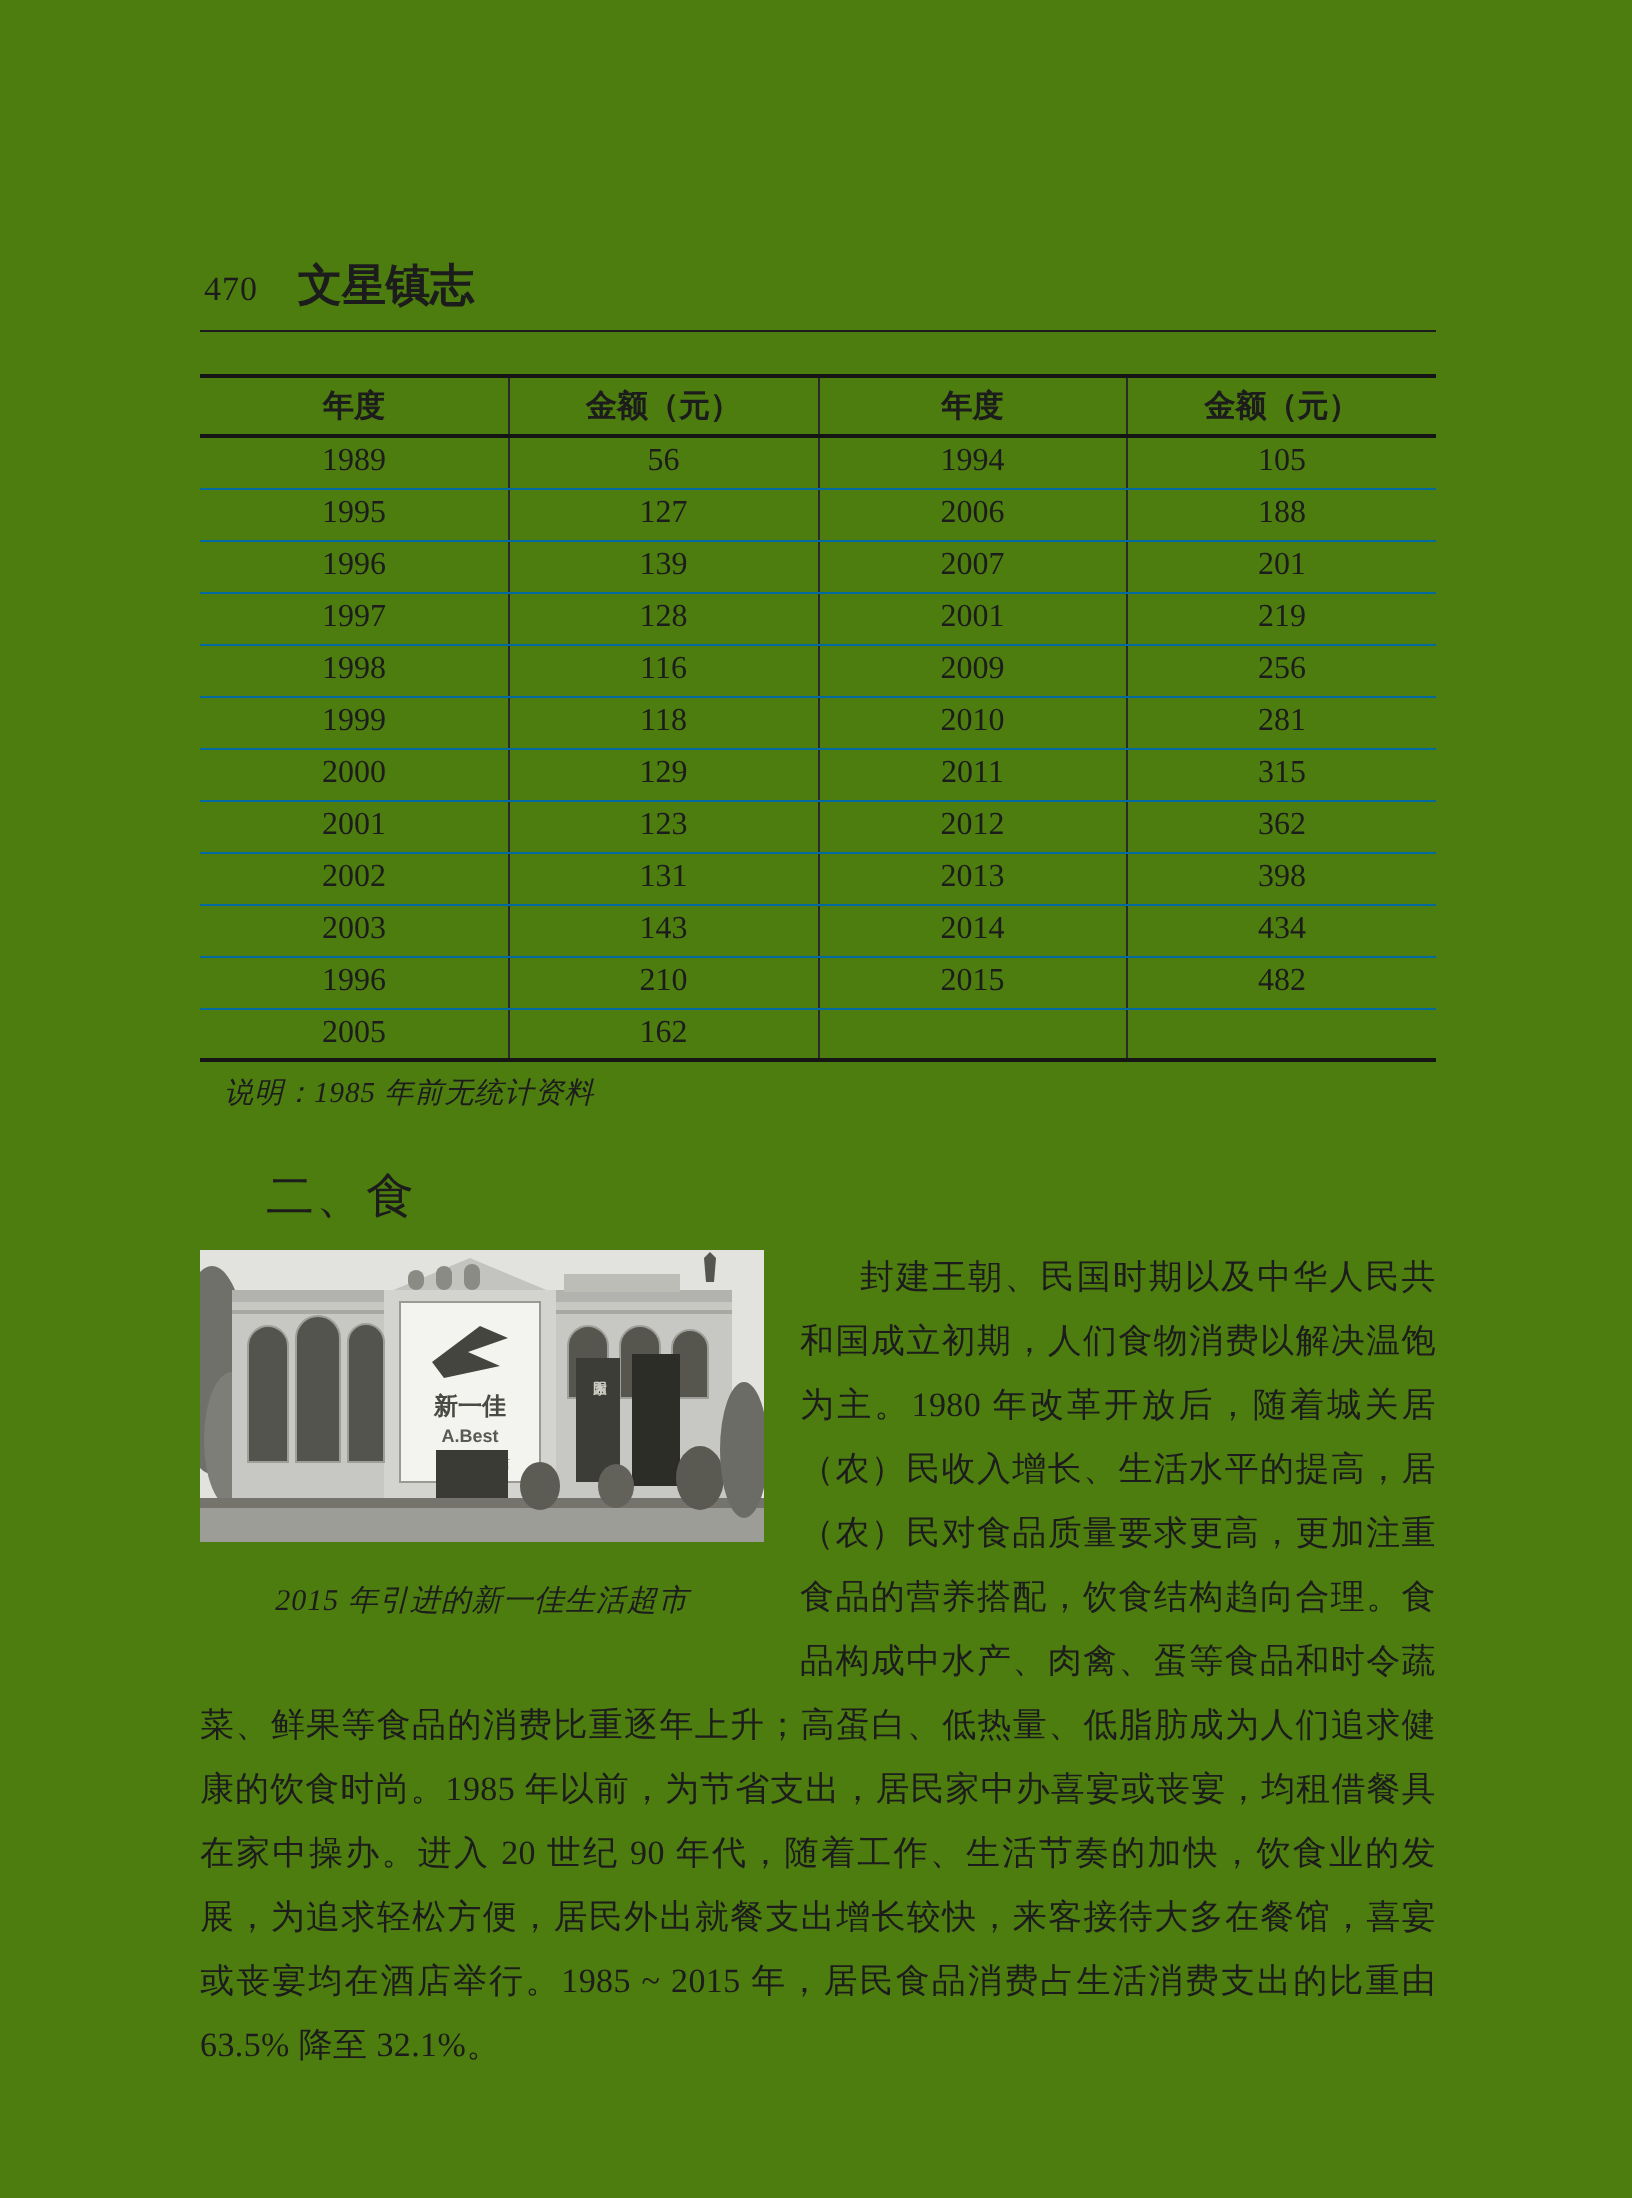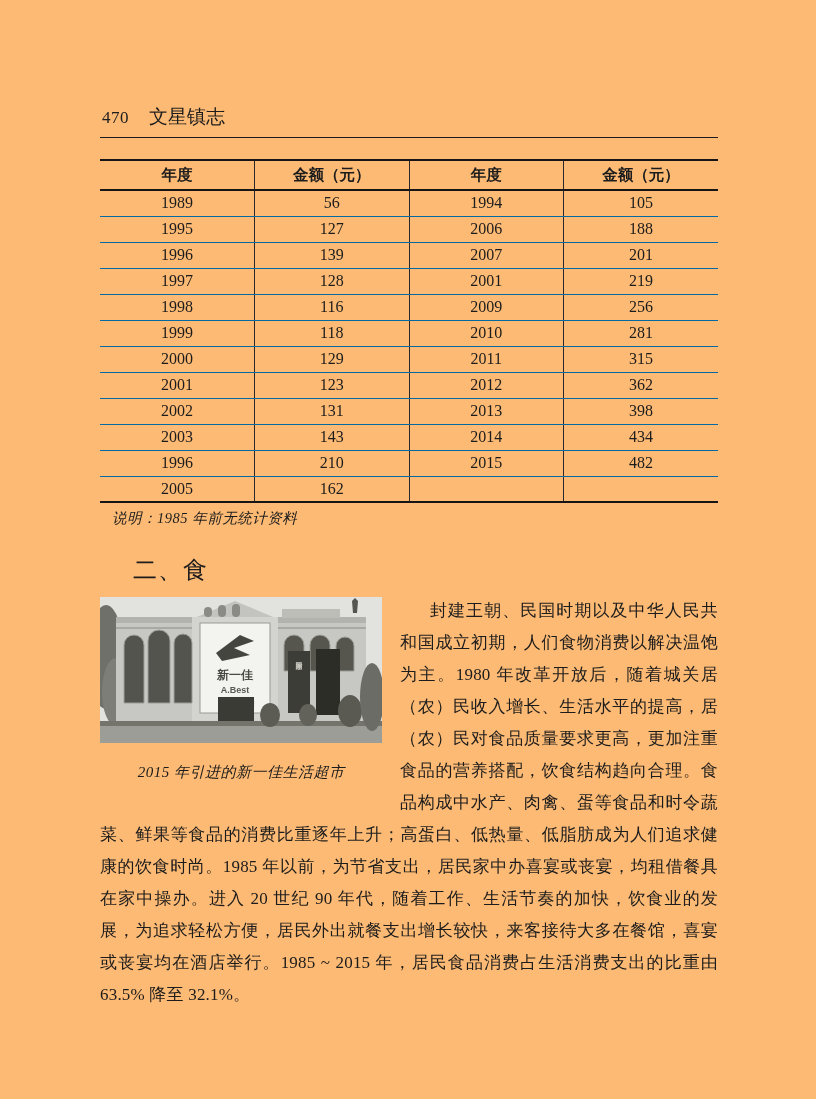--- a/index.html
+++ b/index.html
@@ -2,21 +2,21 @@
 <html><head>
 <meta charset="utf-8">
 <style>
   * { margin: 0; padding: 0; box-sizing: border-box; }
   html, body { background: #ffffff; }
   .page {
     position: relative;
     width: 816px;
     height: 1099px;
     margin: 0 auto;
-    background: #fdba74;
+    background: #4d7c0f;
     color: #1c1c1c;
     font-family: "Liberation Serif", "DejaVu Serif", serif;
     overflow: hidden;
   }
   .content {
     position: absolute;
     left: 100px;
     top: 104px;
     width: 618px;
   }
@@ -27,22 +27,23 @@
     gap: 20px;
     border-bottom: 1.5px solid #1c1c1c;
     padding: 0 0 7px 2px;
   }
   .page-number {
     font-size: 17px;
     letter-spacing: 0.5px;
   }
   .book-title {
     font-family: "Liberation Sans", "DejaVu Sans", sans-serif;
-    font-weight: 400;
-    font-size: 19px;
+    font-weight: 700;
+    font-size: 22px;
+    margin-top: 24px;
   }
   
   table.amounts {
     width: 100%;
     margin-top: 21px;
     border-collapse: collapse;
     table-layout: fixed;
     border-top: 2.5px solid #151515;
     border-bottom: 2px solid #151515;
     font-size: 16px;

